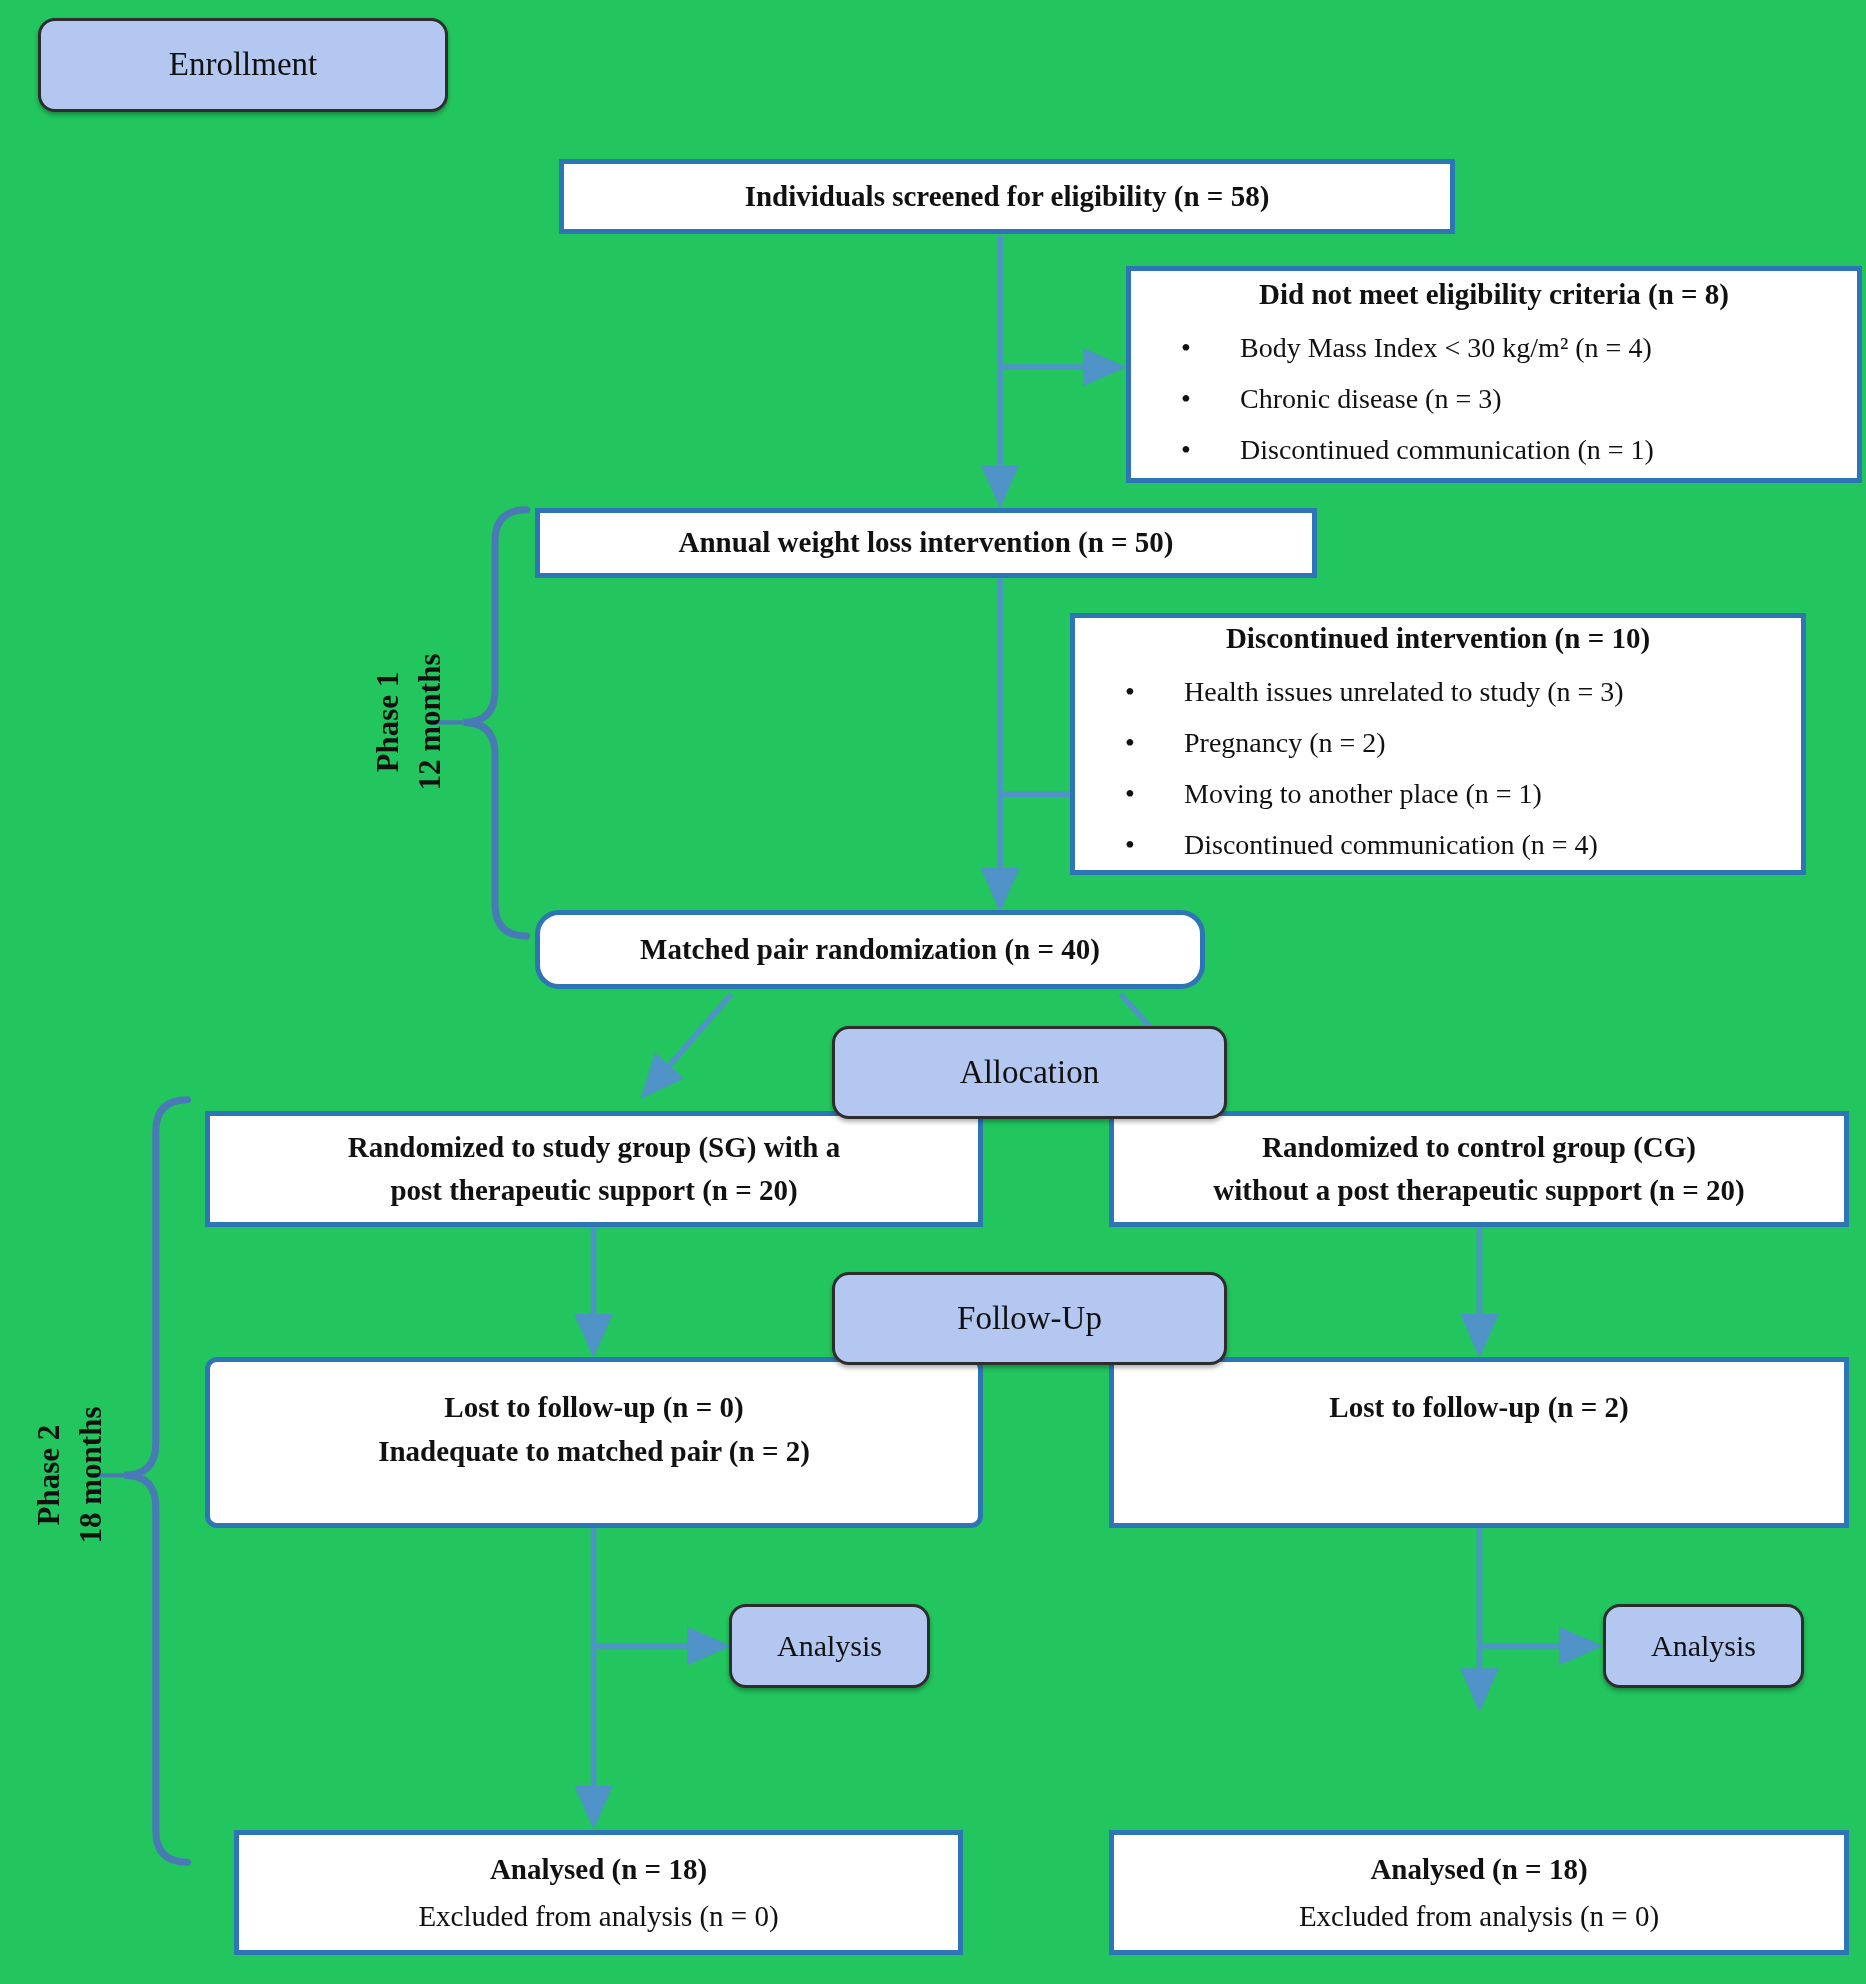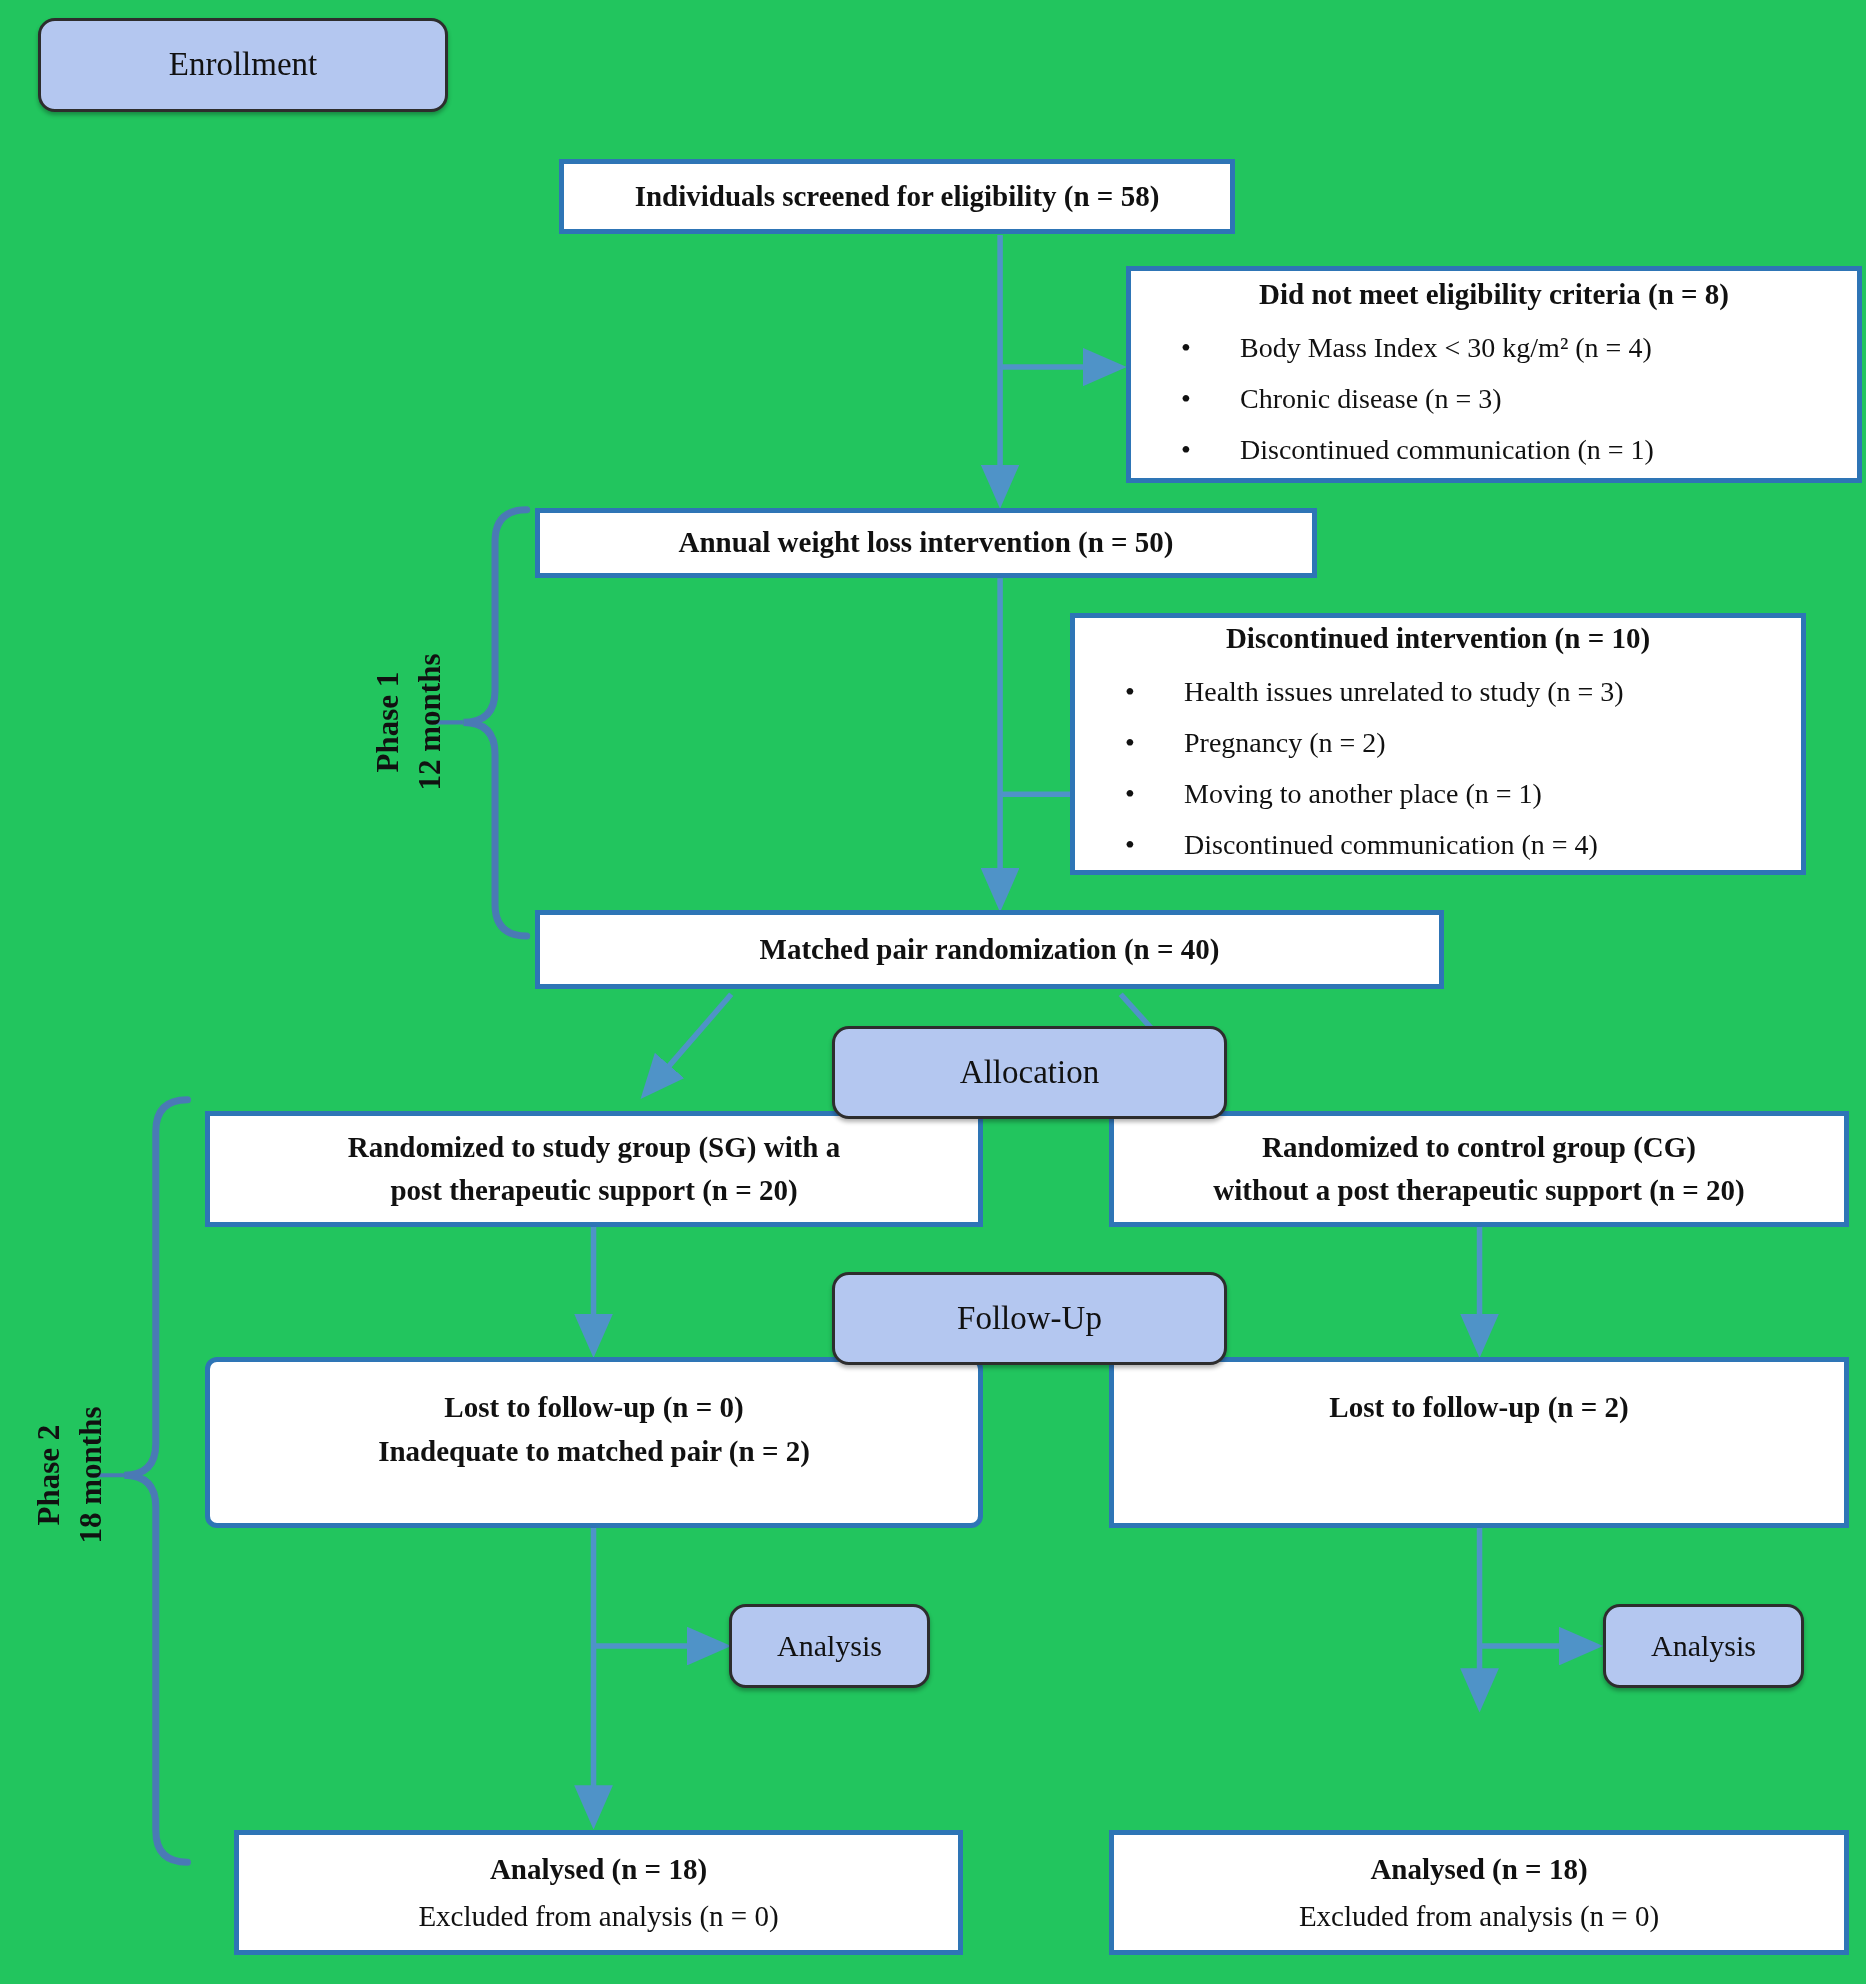--- a/index.html
+++ b/index.html
@@ -82,25 +82,25 @@
     font-weight:bold;
     font-size:31px;
     line-height:1.35;
     white-space:nowrap;
     text-align:center;
     z-index:2;
   }
 
   
   #badge-enrollment{left:38px;top:17.6px;width:410px;height:94px;}
-  #box-screened{left:559px;top:159px;width:676px;height:75px;}
+  #box-screened{left:559px;top:159px;width:896px;height:75px;}
   #box-not-eligible{left:1126px;top:266px;width:736px;height:217px;padding:9px 20px;}
   #box-intervention{left:535px;top:508px;width:782px;height:70px;}
   #box-discontinued{left:1070px;top:613px;width:736px;height:262px;padding:9px 20px;}
-  #box-randomization{left:535px;top:910px;width:909px;height:79px;}
+  #box-randomization{left:535px;top:910px;width:670px;height:79px;border-radius:24px;}
   #badge-allocation{left:832px;top:1026px;width:395px;height:93px;}
   #box-study-group{left:205px;top:1111px;width:778px;height:116px;}
   #box-control-group{left:1109px;top:1111px;width:740px;height:116px;}
   #badge-followup{left:832px;top:1272px;width:395px;height:93px;}
   #box-sg-followup{left:205px;top:1357px;width:778px;height:171px;border-radius:12px;}
   #box-cg-followup{left:1109px;top:1357px;width:740px;height:171px;}
   #badge-analysis-sg{left:729px;top:1604px;width:201px;height:84px;font-size:30px;}
   #badge-analysis-cg{left:1603px;top:1604px;width:201px;height:84px;font-size:30px;}
   #box-sg-analysed{left:234px;top:1830px;width:729px;height:125px;line-height:1.6;}
   #box-cg-analysed{left:1109px;top:1830px;width:740px;height:125px;line-height:1.6;}

